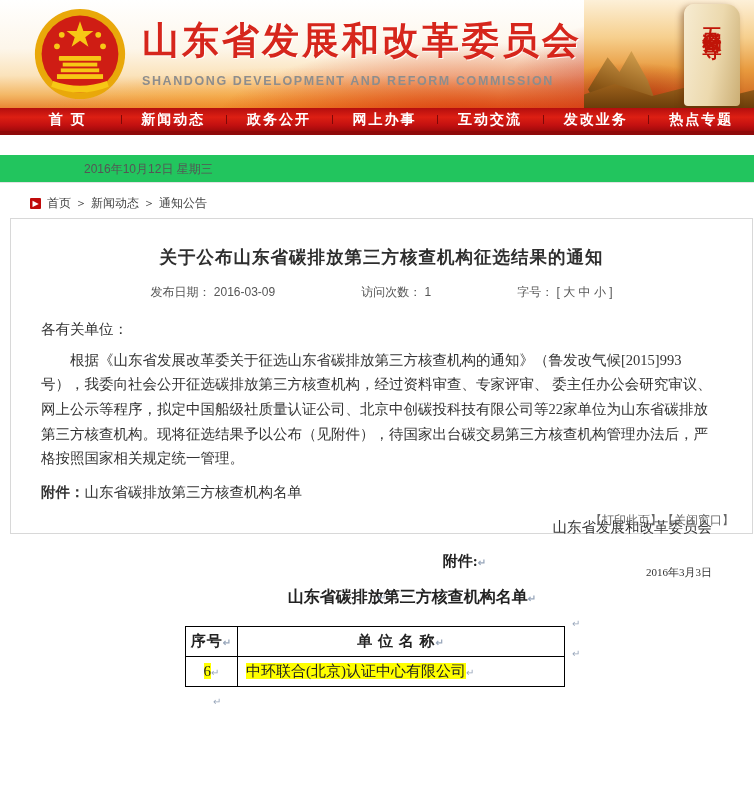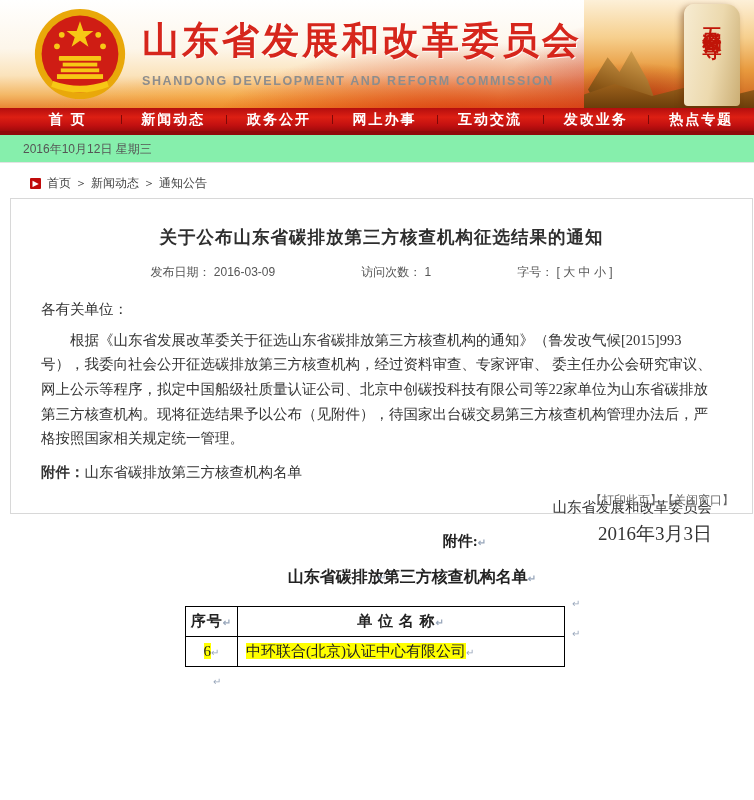--- a/index.html
+++ b/index.html
@@ -60,22 +60,22 @@
     flex:1; display:flex; align-items:center; justify-content:center;
     color:#fff; font-size:14px; font-weight:bold; text-decoration:none; letter-spacing:2px;
     position:relative; cursor:pointer;
   }
   .nav a + a::before {
     content:""; position:absolute; left:0; top:7px; bottom:7px; width:1px; background:#7e0808;
   }
 
   
   .datebar {
-    height:28px; line-height:28px; padding-left:23px;
-    font-size:12px; color:#555; background:#86efac; border-bottom:1px solid #e3e3e3;
+    height:28px; line-height:28px; padding-left:84px;
+    font-size:12px; color:#555; background:#22c55e; border-bottom:1px solid #e3e3e3;margin-top:20px;
   }
 
   
   .crumbs { margin:12px 0 6px 30px; font-size:12px; color:#444; display:flex; align-items:center; }
   .crumb-ico {
     display:inline-block; width:11px; height:11px; background:#c00b0b; color:#fff;
     font-size:8px; line-height:11px; text-align:center; margin-right:6px; border-radius:1px;
   }
   .crumbs a { color:#444; text-decoration:none; cursor:pointer; }
   .crumbs .sep { margin:0 4px; color:#444; }
@@ -94,21 +94,21 @@
     margin-top:15px; display:flex; justify-content:center; gap:86px;
     font-size:12px; color:#555; font-family:"Liberation Sans", sans-serif;
   }
   .art-meta .fs { cursor:pointer; }
   .art-body { padding:16px 30px 0 30px; font-size:14.5px; color:#333; line-height:1.7; }
   .art-body .para { text-indent:2em; margin-top:6px; }
   .attach-line { margin-top:12px; font-size:14.5px; color:#333; padding-left:30px; }
   .attach-line b { font-weight:bold; }
   .attach-line a { color:#333; text-decoration:none; cursor:pointer; }
   .sig { text-align:right; padding-right:40px; font-size:14.5px; color:#333; margin-top:16px; }
-  .sig-date { text-align:right; padding-right:40px; font-size:19px; color:#333; margin-top:4px; }
+  .sig-date { text-align:right; padding-right:40px; font-size:11px; color:#333; margin-top:28px; }
   .pc-links {
     position:absolute; right:18px; bottom:4px; font-size:12px; color:#666;
     font-family:"Liberation Sans", sans-serif;
   }
   .pc-links a { color:#666; text-decoration:none; cursor:pointer; }
 
   
   .doc { position:relative; margin-top:18px; font-family:"Liberation Serif", serif; color:#222; }
   .pil { color:#9aa8bc; font-size:10px; font-family:"Liberation Sans", sans-serif; }
   .doc-label { margin-left:175px; font-size:15px; font-weight:bold;text-align:center; }

